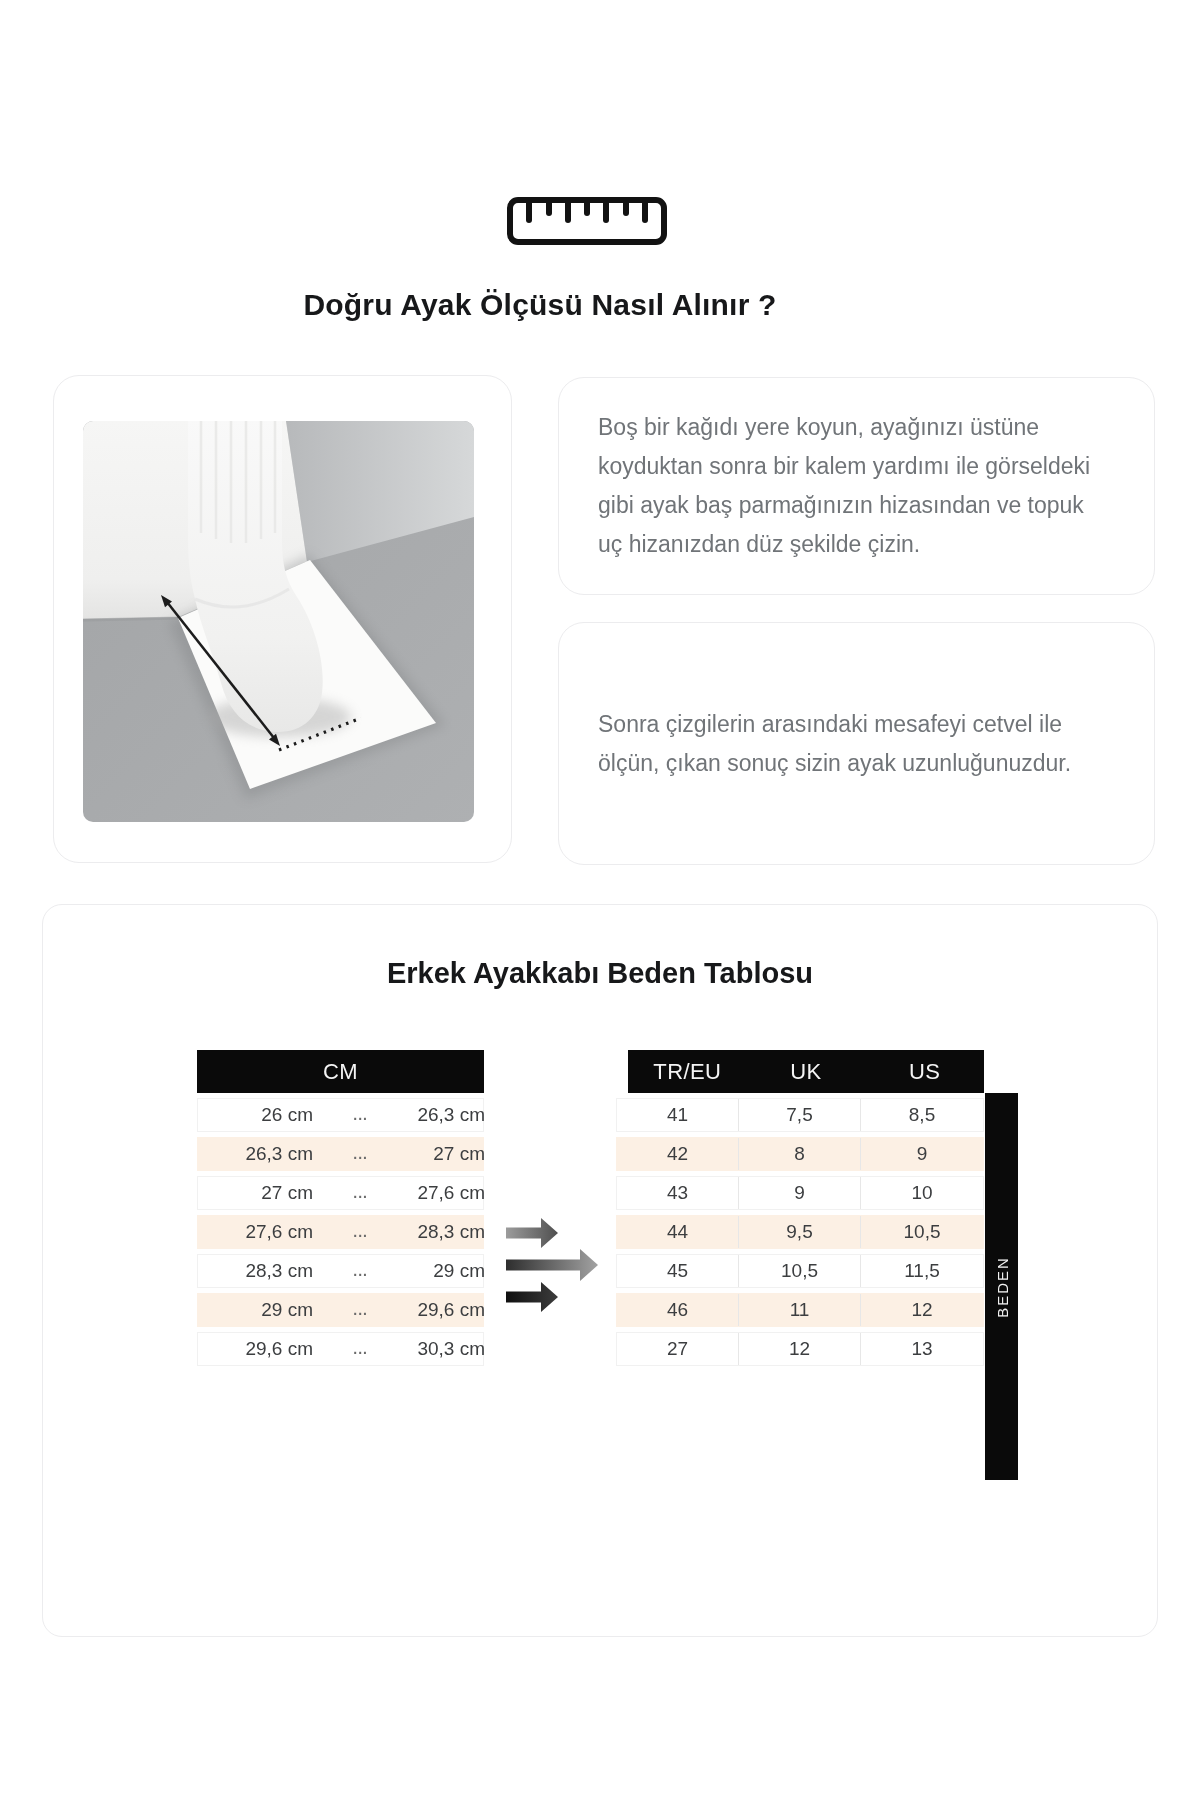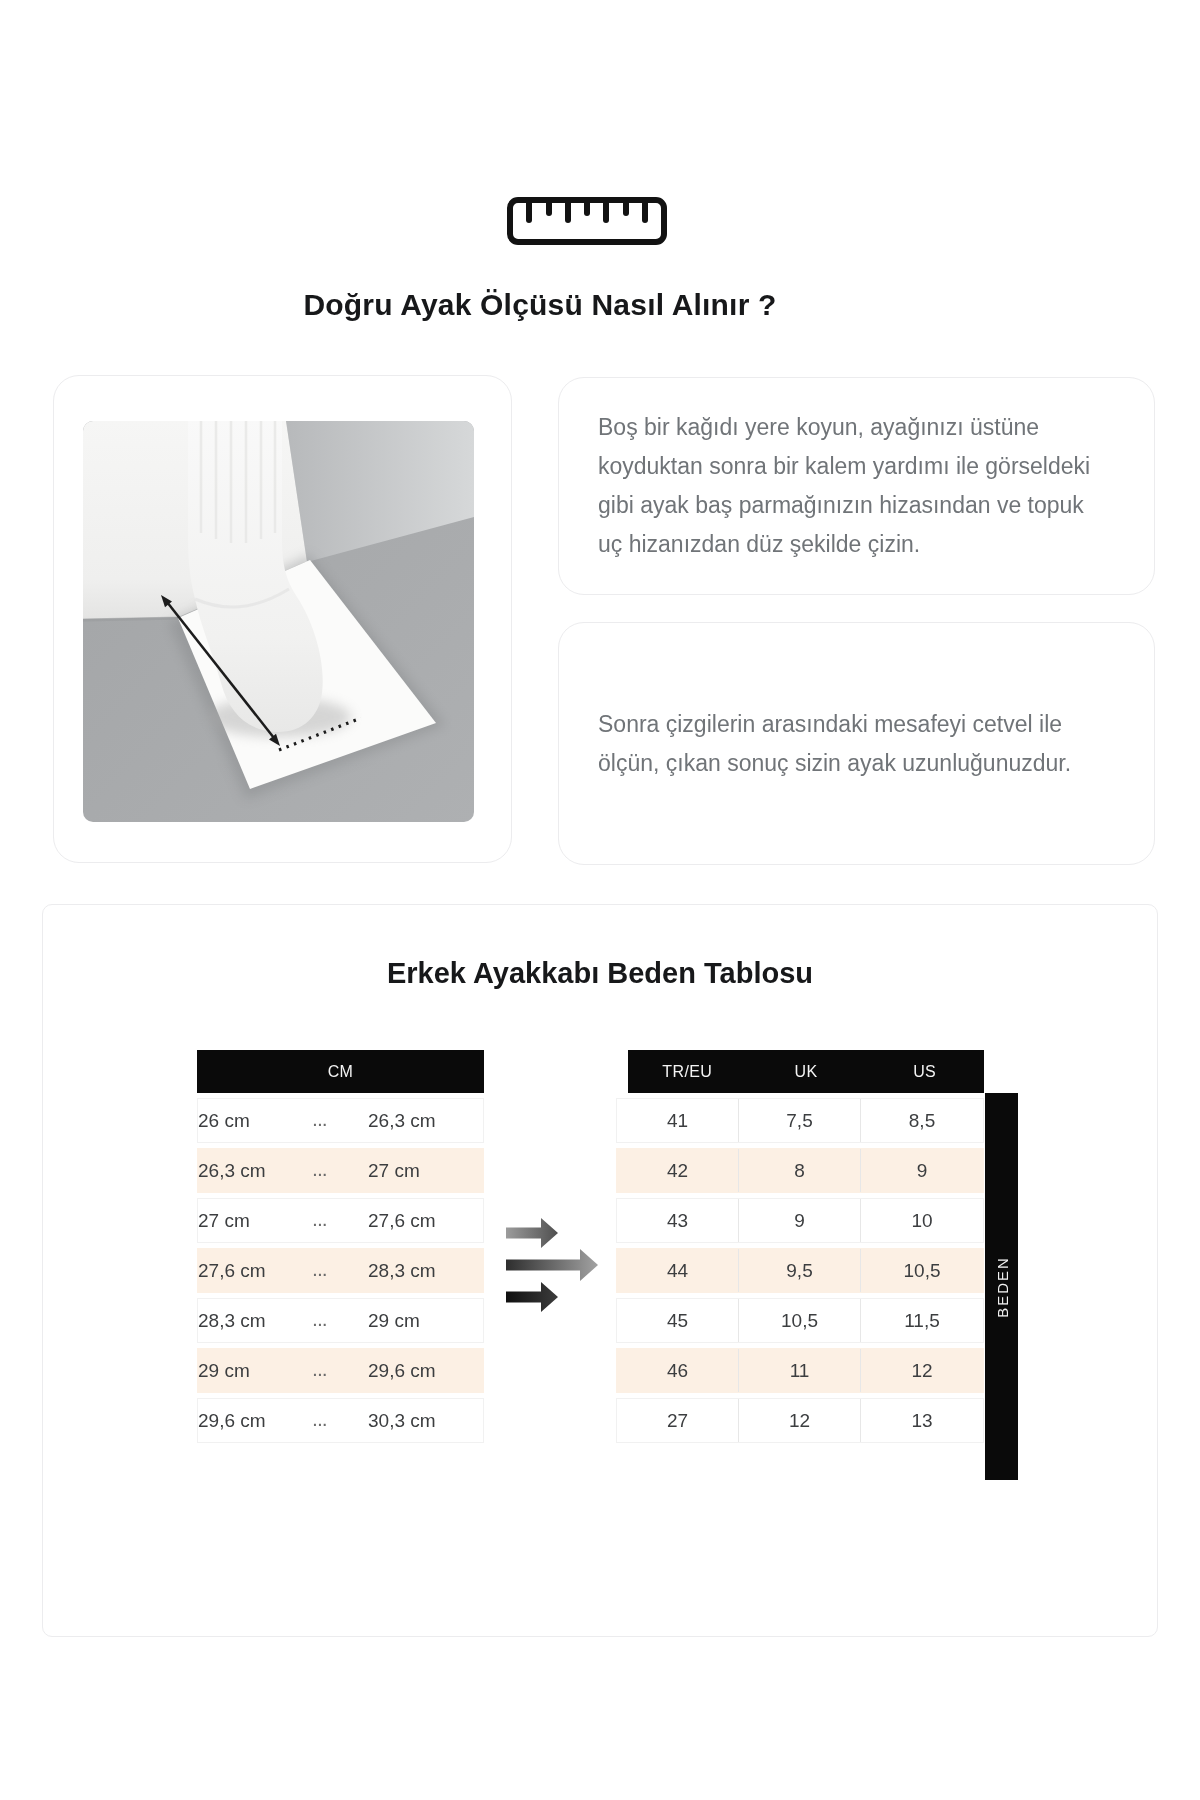--- a/index.html
+++ b/index.html
@@ -37,40 +37,40 @@
   }
   .info-box.box1{top:377px;height:218px;}
   .info-box.box2{top:622px;height:243px;}
   .info-box p{
     margin:0;padding:0 40px 0 39px;max-width:540px;
     font-size:23px;line-height:39px;color:#707478;
   }
   
   .size-card{
     position:absolute;left:42px;top:904px;width:1116px;height:733px;box-sizing:border-box;
-    border:1.5px solid #ececee;border-radius:10px;background:#fff;
+    border:1.5px solid #ececee;border-radius:20px;background:#fff;
   }
   .size-title{
     position:absolute;left:0;top:52px;width:100%;margin:0;text-align:center;
     font-size:29px;font-weight:600;color:#17181a;
   }
   .tbl{position:absolute;top:145px;}
   .tbl-cm{left:154px;width:287px;}
   .tbl-intl{left:573px;width:368px;}
   .tbl-head{
     height:43px;background:#0a0a0a;color:#f4f4f4;
     display:grid;align-items:center;text-align:center;
-    font-size:16px;font-weight:500;letter-spacing:.4px;
+    font-size:22px;font-weight:500;letter-spacing:.4px;
   }
   .tbl-cm .tbl-head{grid-template-columns:1fr;}
   .tbl-intl .tbl-head{grid-template-columns:1fr 1fr 1fr;margin-left:12px;}
   .tbl-body{margin-top:0;}
   .row{
-    height:45px;margin-top:5px;box-sizing:border-box;background:#fff;
-    border:1px solid #f1f1f1;display:grid;align-items:center;text-align:left;
+    height:34px;margin-top:5px;box-sizing:border-box;background:#fff;
+    border:1px solid #f1f1f1;display:grid;align-items:center;text-align:right;
     font-size:19px;color:#3c3e40;
   }
   .row.alt{background:#fcf0e4;border-color:#fcf0e4;}
   .tbl-cm .row{grid-template-columns:115px 55px 117px;}
   .tbl-intl .row{grid-template-columns:1fr 1fr 1fr;}
   .tbl-intl .cell{height:100%;display:flex;align-items:center;justify-content:center;border-right:1px solid #e7e7e7;}
   .tbl-intl .cell:last-child{border-right:none;}
   .sep{font-size:14px;font-weight:700;color:#6b6b6b;letter-spacing:1px;}
   
   .beden-bar{

